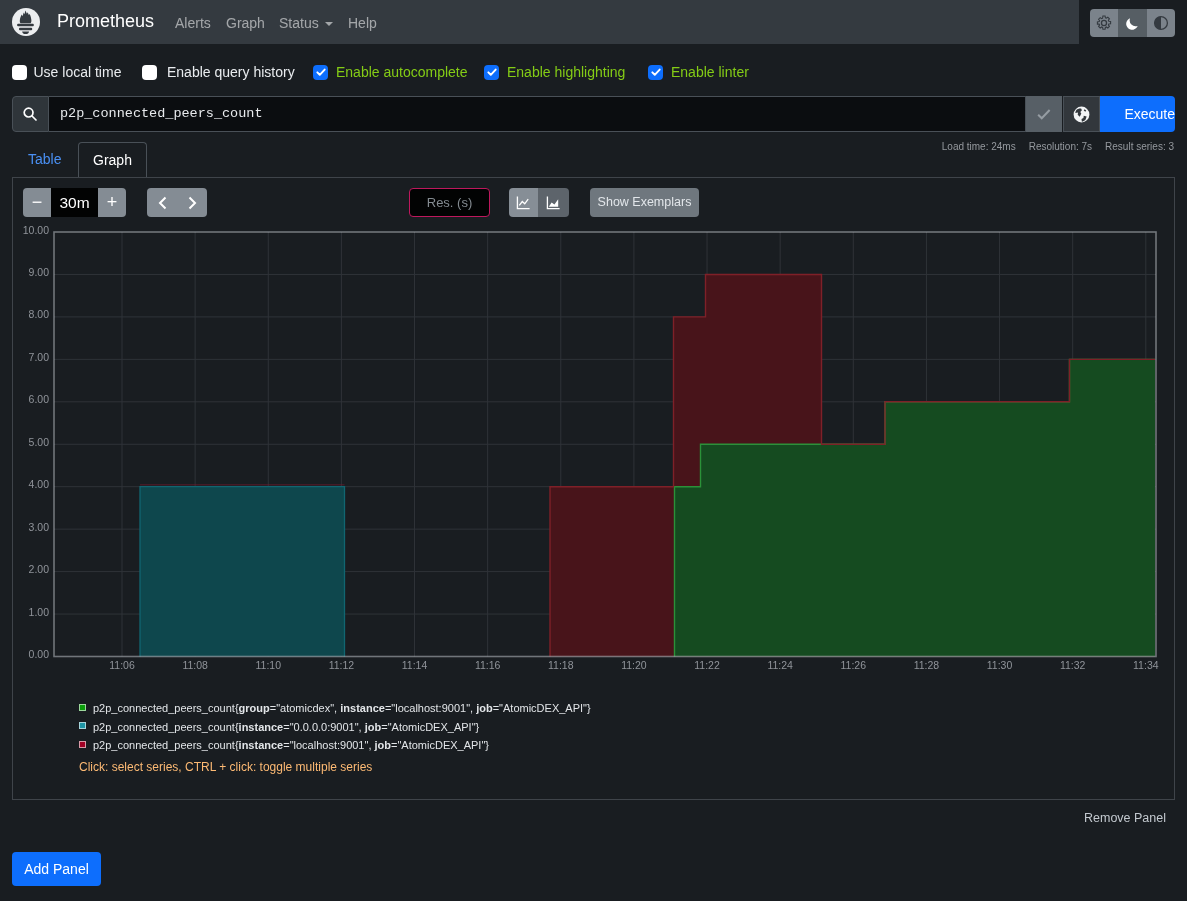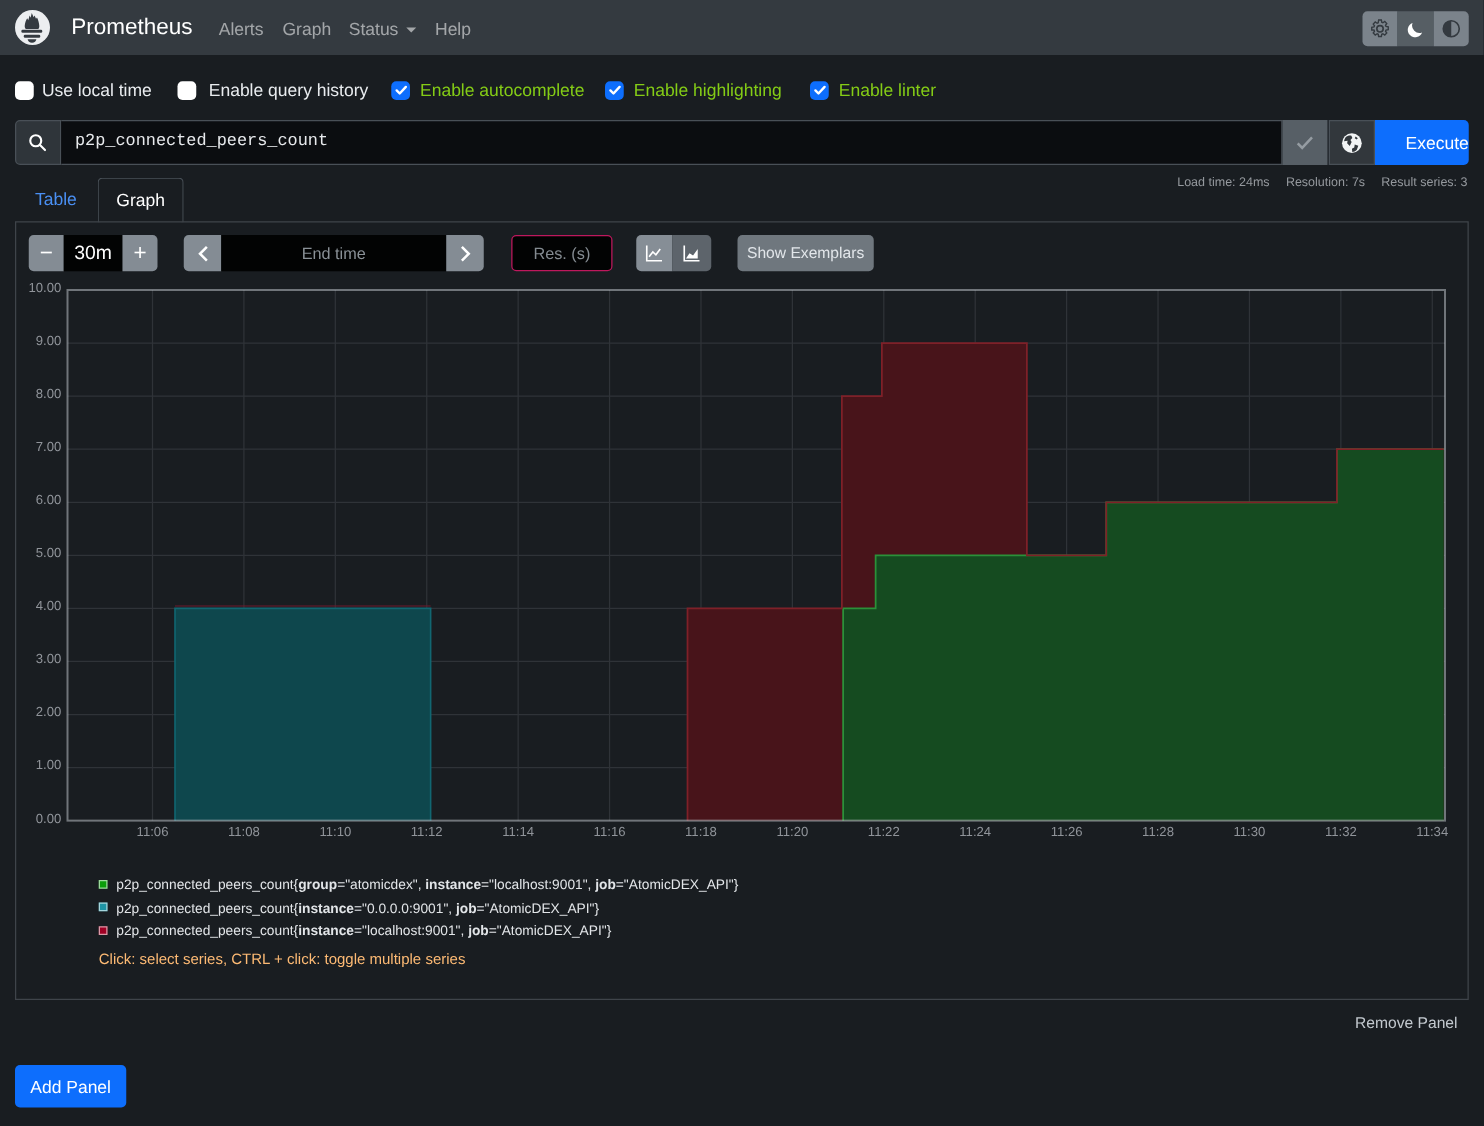--- a/index.html
+++ b/index.html
@@ -1,20 +1,20 @@
 <!DOCTYPE html>
 <html><head>
 <meta charset="utf-8">
 <style>
 * { margin:0; padding:0; box-sizing:border-box; }
 html,body { width:1187px; height:901px; overflow:hidden; }
 body { background:#191d21; font-family:"Liberation Sans", sans-serif; position:relative; color:#fff; }
 
 
-.navbar { position:absolute; left:0; top:0; width:1187px; height:44px; background:#343a40; }
+.navbar { position:absolute; left:0; top:0; width:1079px; height:44px; background:#343a40; }
 .logo { position:absolute; left:12px; top:8px; width:28px; height:28px; }
 .brand { position:absolute; left:57px; top:11px; font-size:18px; color:#fff; }
 .navlink { position:absolute; top:15px; font-size:14px; color:rgba(255,255,255,.55); white-space:nowrap; }
 .caret { display:inline-block; width:0; height:0; border-left:4px solid transparent; border-right:4px solid transparent; border-top:4.5px solid rgba(255,255,255,.55); margin-left:6px; vertical-align:2px; }
 .themegrp { position:absolute; left:1090px; top:9px; height:28px; display:flex; }
 .thbtn { width:28.3px; height:28px; background:#7b838b; display:flex; align-items:center; justify-content:center; }
 .thbtn.first { border-radius:4px 0 0 4px; }
 .thbtn.last { border-radius:0 4px 4px 0; }
 .thbtn.active { background:#565e64; }
 
@@ -165,21 +165,20 @@
     <div class="cbtn rnd-l" style="font-size:18px;">−</div>
     <div class="cinput" style="line-height:29px;">30m</div>
     <div class="cbtn rnd-r" style="font-size:18px;">+</div>
   </div>
   <div class="ctl g2">
     <div class="cbtn rnd-l">
         <svg width="9" height="14" viewBox="0 0 9 14">
           <path d="M7.5 1.5L2 7l5.5 5.5" fill="none" stroke="#fff" stroke-width="2"></path>
         </svg>
       </div>
-    <div class="cinput" style="line-height:29px;">End time</div>
     <div class="cbtn rnd-r">
         <svg width="9" height="14" viewBox="0 0 9 14">
           <path d="M1.5 1.5L7 7l-5.5 5.5" fill="none" stroke="#fff" stroke-width="2"></path>
         </svg>
       </div>
   </div>
   <div class="res">Res. (s)</div>
   <div class="charttype">
     <div class="ctb1">
         <svg width="15" height="15" viewBox="0 0 16 16" fill="none" stroke="#fff" stroke-width="1.4">

